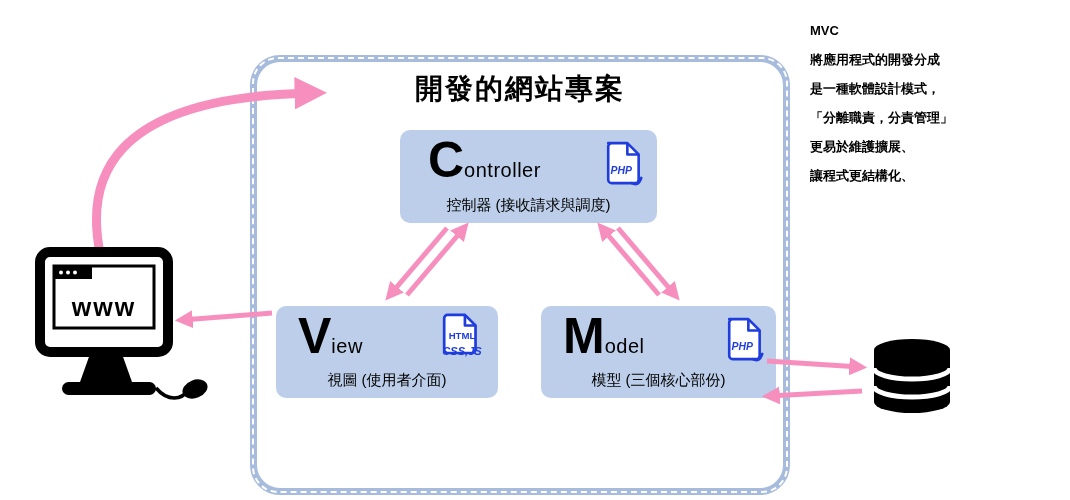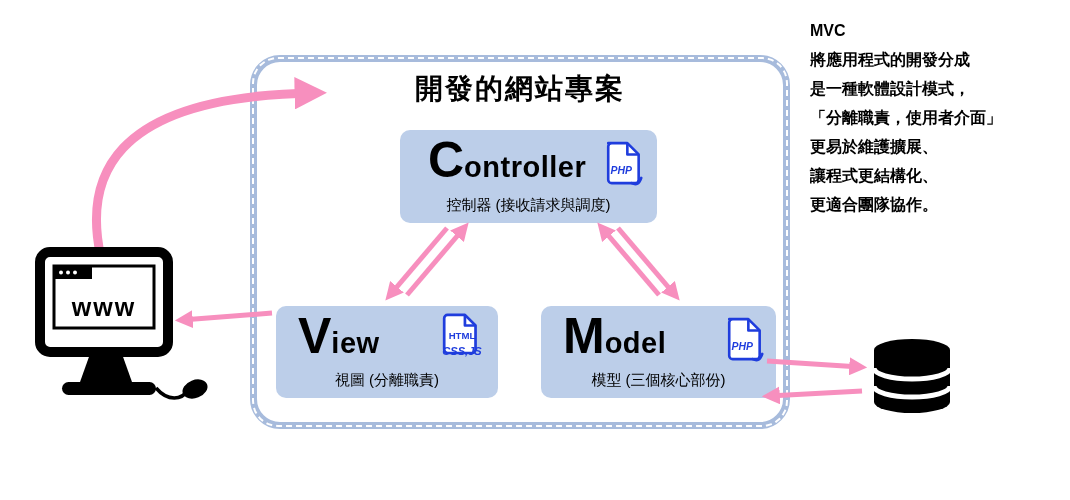--- a/index.html
+++ b/index.html
@@ -3,21 +3,21 @@
 <meta charset="utf-8">
 <style>
   html,body { margin:0; padding:0; background:#fff; }
   .canvas {
     position:relative; width:1070px; height:500px; background:#fff; overflow:hidden;
     font-family:"Liberation Sans","DejaVu Sans",sans-serif; color:#000;
   }
 
   
   .project-box {
-    position:absolute; left:250px; top:55px; width:540px; height:374px;
+    position:absolute; left:250px; top:55px; width:540px; height:440px;
     box-sizing:border-box; border:7px solid #a7bbdc; border-radius:30px; background:#fff;
     z-index:1;
   }
   .project-box::before {
     content:""; position:absolute; inset:-5px; border:2px dashed #fff;
     border-radius:26px; pointer-events:none;
   }
   .project-title {
     position:absolute; left:0; right:0; top:8px; text-align:center;
     font-size:28px; font-weight:800; letter-spacing:2px;
@@ -27,36 +27,36 @@
   .component { position:absolute; background:#bccee9; border-radius:10px; }
   .component.controller { left:143px; top:68px;  width:257px; height:93px; }
   .component.view       { left:19px;  top:244px; width:222px; height:92px; }
   .component.model      { left:284px; top:244px; width:223px; height:92px;padding-left:12px; }
 
   .comp-name { position:absolute; top:0; line-height:60px; white-space:nowrap; }
   .component.controller .comp-name { left:28px; }
   .component.view .comp-name,
   .component.model .comp-name { left:22px;text-align:right; }
   .comp-name .initial { font-size:50px; font-weight:800; }
-  .comp-name .rest    { font-size:29px; font-weight:700; letter-spacing:0.5px; }
+  .comp-name .rest    { font-size:20px; font-weight:400; letter-spacing:0.5px; }
 
   .comp-icon { position:absolute; }
   .component.controller .comp-icon { right:14px; top:9px; }
   .component.view .comp-icon  { right:8px;  top:6px; }
   .component.model .comp-icon { right:12px; top:9px; }
 
   .comp-sub {
     position:absolute; left:0; right:0; bottom:8px; text-align:center;
     font-size:15px; font-weight:500;
   }
 
   
   .description {
     position:absolute; left:810px; top:16px; width:260px; z-index:1;
-    font-size:16px; font-weight:700; line-height:29px;
+    font-size:13px; font-weight:700; line-height:29px;
   }
 
   
   .arrows-layer   { position:absolute; left:0; top:0; z-index:5; pointer-events:none; }
   .computer-layer { position:absolute; left:28px; top:242px; z-index:6; }
   .db-layer       { position:absolute; left:868px; top:336px; z-index:6; }
 </style>
 </head>
 <body>
 
@@ -77,43 +77,42 @@
     </div>
 
     <div class="component view">
       <div class="comp-name"><span class="initial">V</span><span class="rest">iew</span></div>
       <svg class="comp-icon" width="54" height="54" viewBox="0 0 56 54">
         <path d="M12,2 h18 l11,11 v25 a3.5,3.5 0 0 1 -3.5,3.5 h-25.5 a3.5,3.5 0 0 1 -3.5,-3.5 v-32.5 a3.5,3.5 0 0 1 3.5,-3.5 z" fill="#fff" stroke="#1f3ddd" stroke-width="2.8" stroke-linejoin="round"></path>
         <path d="M30,2 v11 h11" fill="none" stroke="#1f3ddd" stroke-width="2.8" stroke-linejoin="round"></path>
         <text x="27" y="27" text-anchor="middle" font-size="10" font-weight="bold" fill="#1f3ddd">HTML</text>
         <text x="27" y="44" text-anchor="middle" font-size="11.5" font-weight="bold" font-style="italic" fill="#1f3ddd">CSS,JS</text>
       </svg>
-      <div class="comp-sub">視圖 (分離職責)</div>
+      <div class="comp-sub">視圖 (使用者介面)</div>
     </div>
 
     <div class="component model">
       <div class="comp-name"><span class="initial">M</span><span class="rest">odel</span></div>
       <svg class="comp-icon" width="40" height="50" viewBox="0 0 46 54">
         <path d="M6,3 h22 l13,13 v29 a4,4 0 0 1 -4,4 h-27 a4,4 0 0 1 -4,-4 v-38 a4,4 0 0 1 4,-4 z" fill="#fff" stroke="#1f3ddd" stroke-width="3" stroke-linejoin="round"></path>
         <path d="M28,3 v13 h13" fill="none" stroke="#1f3ddd" stroke-width="3" stroke-linejoin="round"></path>
         <path d="M33,49 q8,4 11,-6" fill="none" stroke="#1f3ddd" stroke-width="3" stroke-linecap="round"></path>
         <text x="21" y="38" text-anchor="middle" font-size="12" font-weight="bold" font-style="italic" fill="#1f3ddd">PHP</text>
       </svg>
       <div class="comp-sub">模型 (三個核心部份)</div>
     </div>
   </div>
 
   <div class="description">
     <div>MVC</div>
     <div>將應用程式的開發分成</div>
     <div>是一種軟體設計模式，</div>
-    <div>「分離職責，使用者介面」</div>
+    <div>「分離職責，分責管理」</div>
     <div>更易於維護擴展、</div>
     <div>讓程式更結構化、</div>
-    <div>更適合團隊協作。</div>
   </div>
 
   <svg class="arrows-layer" width="1070" height="500" viewBox="0 0 1070 500">
     <defs>
       <marker id="ah" viewBox="0 0 10 10" refX="6" refY="5" markerWidth="3.6" markerHeight="3.6" orient="auto" markerUnits="strokeWidth">
         <path d="M0,0 L10,5 L0,10 z" fill="#f78fbe"></path>
       </marker>
     </defs>
     <path d="M102,262 C82,180 108,96 314,93" fill="none" stroke="#f78fbe" stroke-width="9" stroke-linecap="round" marker-end="url(#ah)"></path>
     <path d="M272,313 L182,320" fill="none" stroke="#f78fbe" stroke-width="5" marker-end="url(#ah)"></path>

